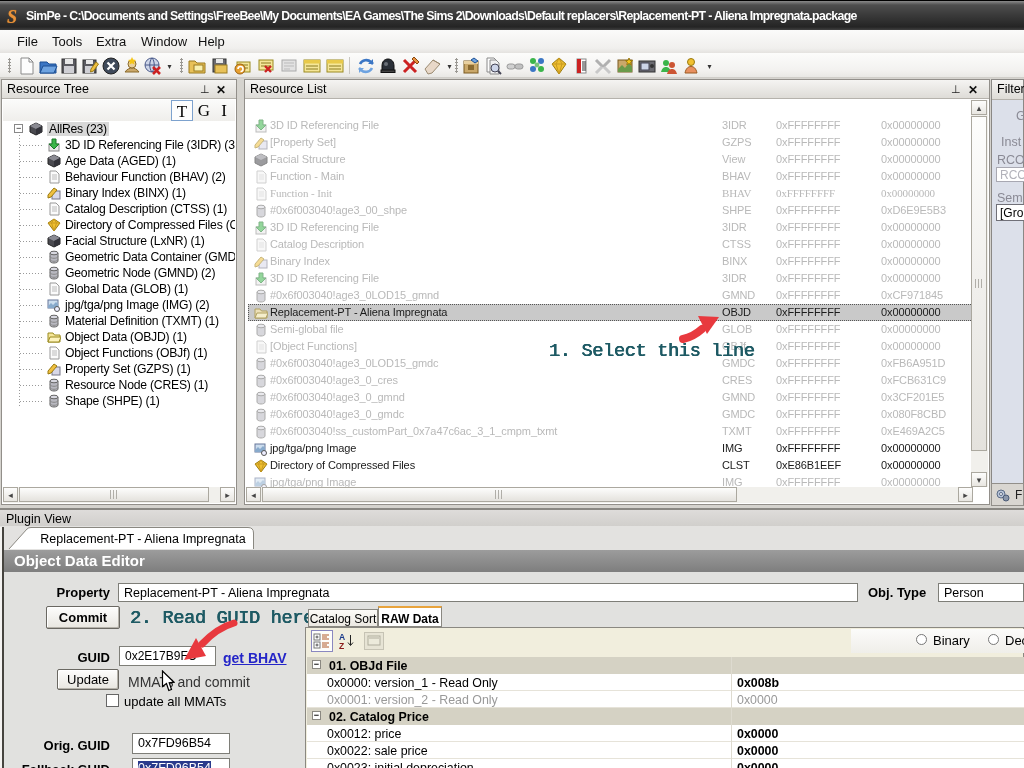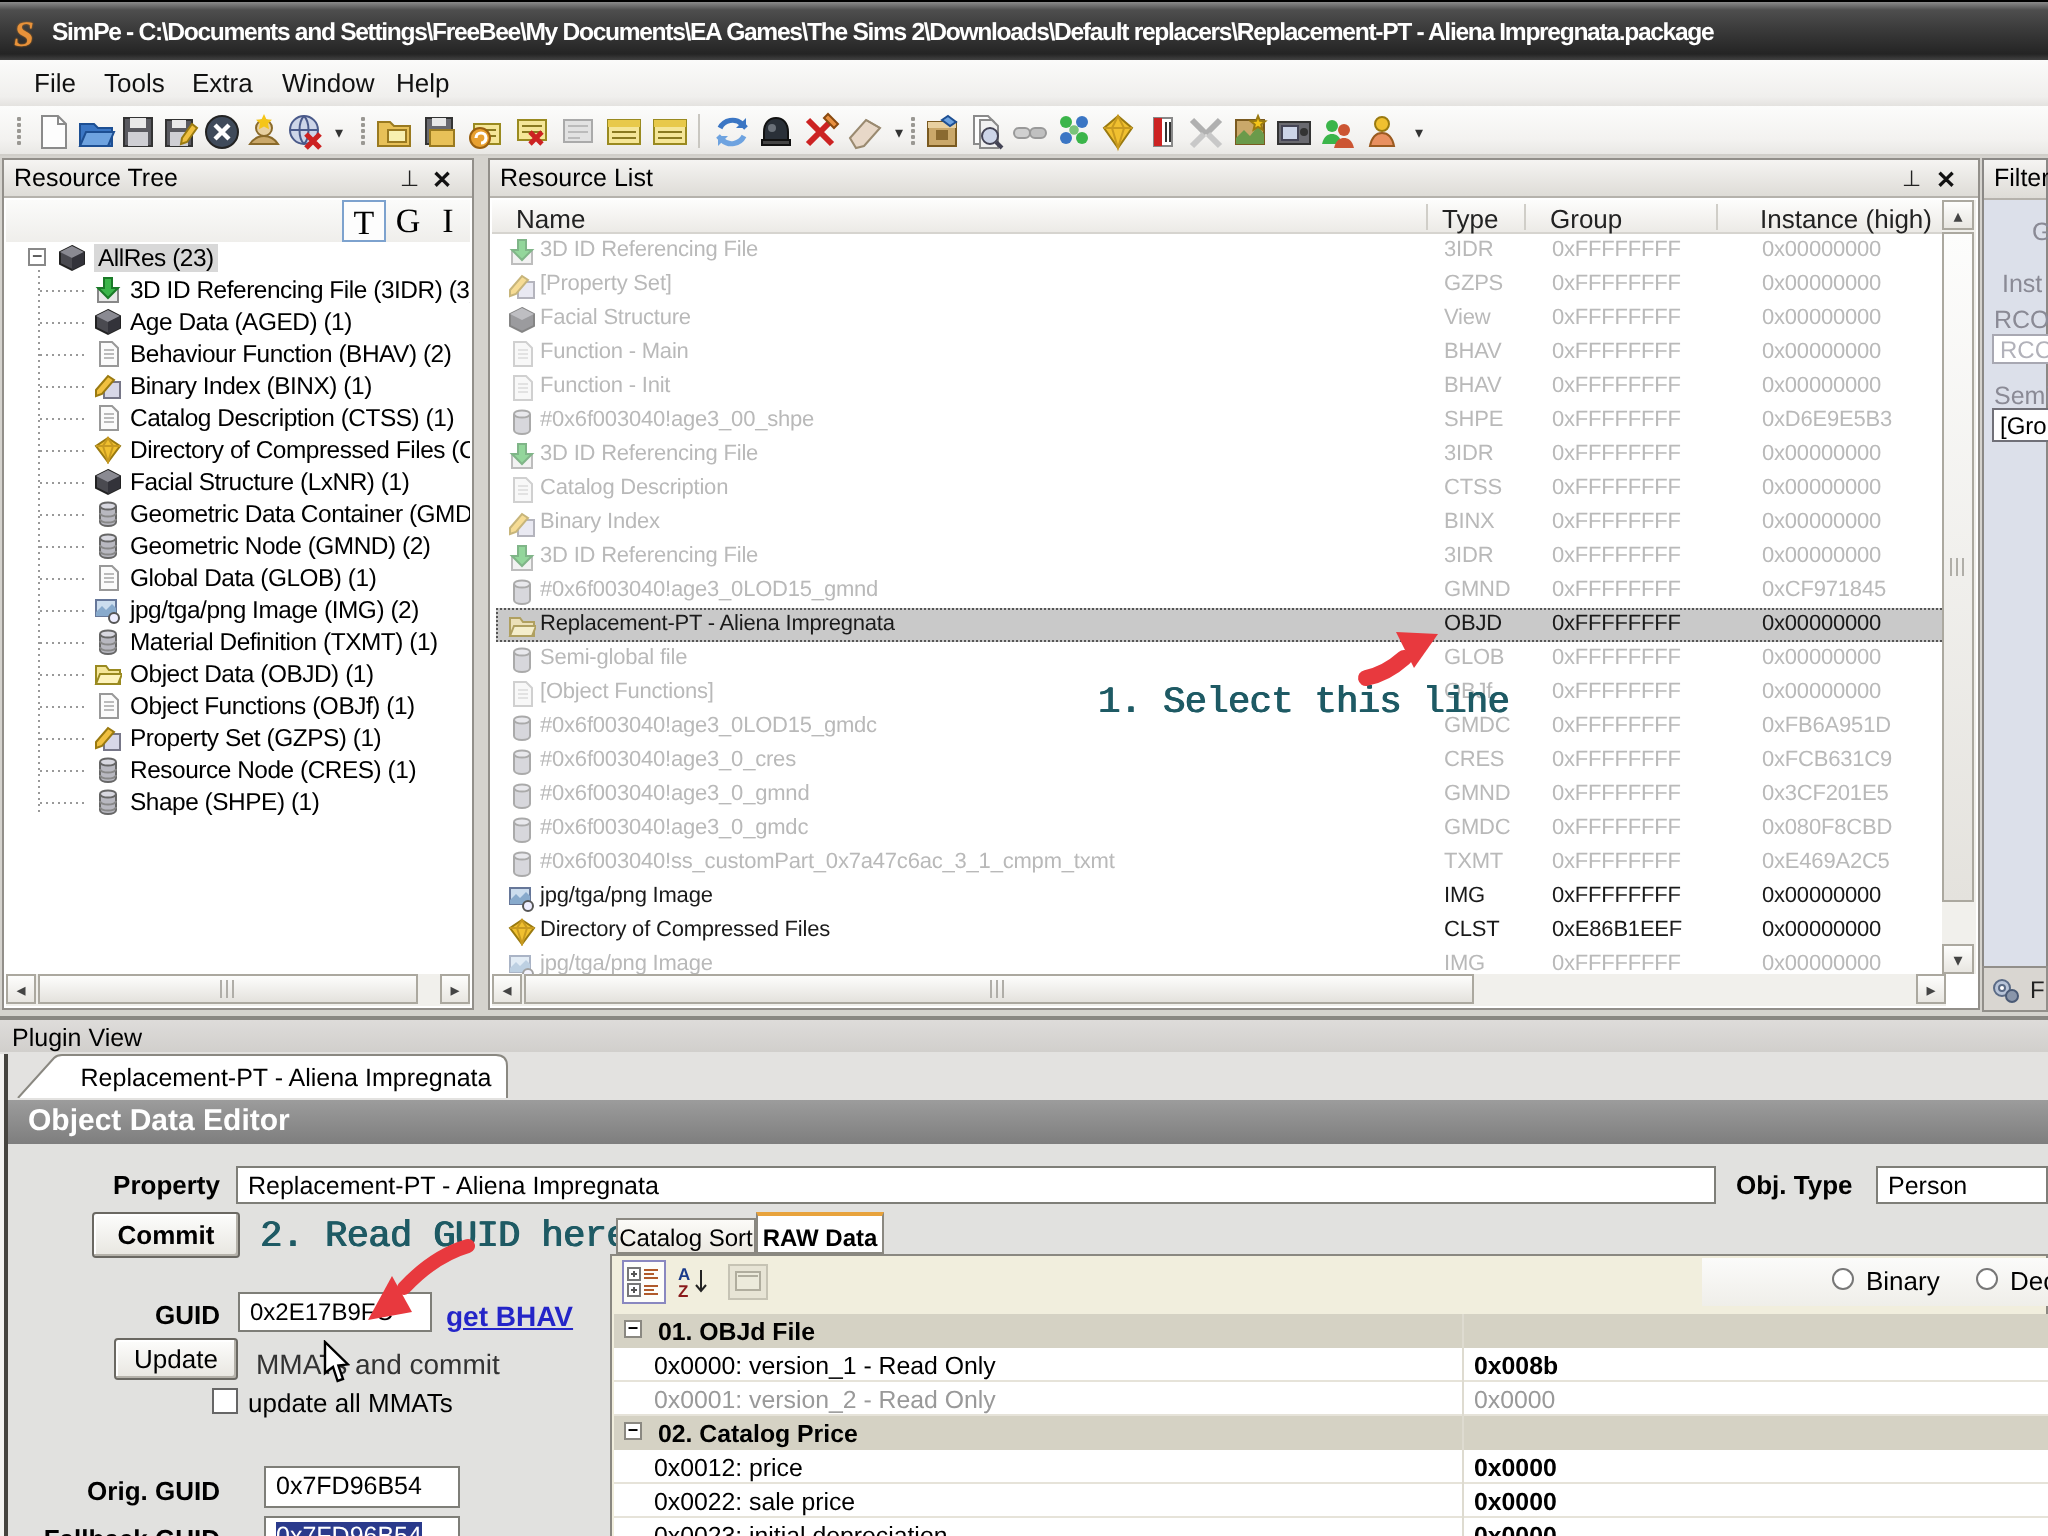--- a/index.html
+++ b/index.html
@@ -523,29 +523,20 @@
     <div class="sbbtn" style="right:0;top:0;width:15px;height:15px;font-size:9px;line-height:14px;">▸</div>
     <div class="sbthumb" style="left:16px;top:0;width:190px;height:15px;"></div>
   </div>
 </div>
 
 <div class="panel" id="listpanel">
   <div class="caption">Resource List
     <span class="pin" style="right:26px">⊥</span>
     <span class="xbtn" style="right:8px">✕</span>
   </div>
-  <div id="listhdr">
-    <span style="left:12px">Name</span>
-    <span style="left:475px">Type</span>
-    <span style="left:529px">Group</span>
-    <span style="left:634px">Instance (high)</span>
-    <i style="left:467px"></i>
-      <i style="left:516px"></i>
-      <i style="left:612px"></i>
-  </div>
   <div id="listbody" style="position:absolute;left:1px;top:37px;width:727px;bottom:17px;background:#fff;overflow:hidden;">
       <div class="lrow gray" style="top:0px;">
         <span class="lico">
           <svg width="14" height="14" viewBox="0 0 14 14">
             <rect x="2" y="6" width="10" height="7" fill="#e8e8e8" stroke="#888"></rect>
             <path d="M5 1h4v5h3L7 11 2 6h3z" fill="#3bb54a" stroke="#1a7a28"></path>
           </svg>
         </span>
         <span style="left:22px">3D ID Referencing File</span>
         <span style="left:474px">3IDR</span>
@@ -581,21 +572,21 @@
           <svg width="14" height="14" viewBox="0 0 14 14">
             <path d="M3 1h6l3 3v9H3z" fill="#f4f4f4" stroke="#aaa"></path>
             <path d="M5 5h5M5 7h5M5 9h5" stroke="#ccc"></path>
           </svg>
         </span>
         <span style="left:22px">Function - Main</span>
         <span style="left:474px">BHAV</span>
         <span style="left:528px">0xFFFFFFFF</span>
         <span style="left:633px">0x00000000</span>
       </div>
-      <div class="lrow gray" style="top:68px;">
+      <div class="lrow gray" style="top:68px;font-family:Liberation Serif, serif;">
         <span class="lico">
           <svg width="14" height="14" viewBox="0 0 14 14">
             <path d="M3 1h6l3 3v9H3z" fill="#f4f4f4" stroke="#aaa"></path>
             <path d="M5 5h5M5 7h5M5 9h5" stroke="#ccc"></path>
           </svg>
         </span>
         <span style="left:22px">Function - Init</span>
         <span style="left:474px">BHAV</span>
         <span style="left:528px">0xFFFFFFFF</span>
         <span style="left:633px">0x00000000</span>

